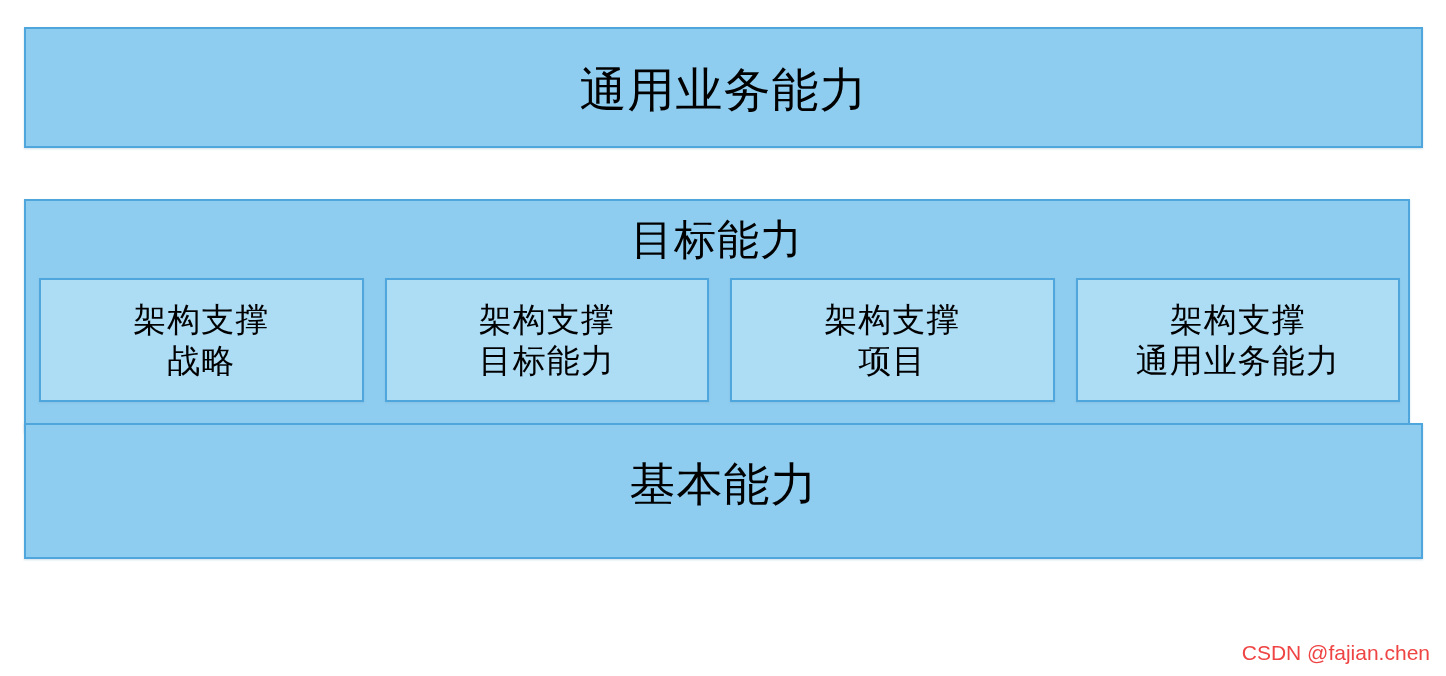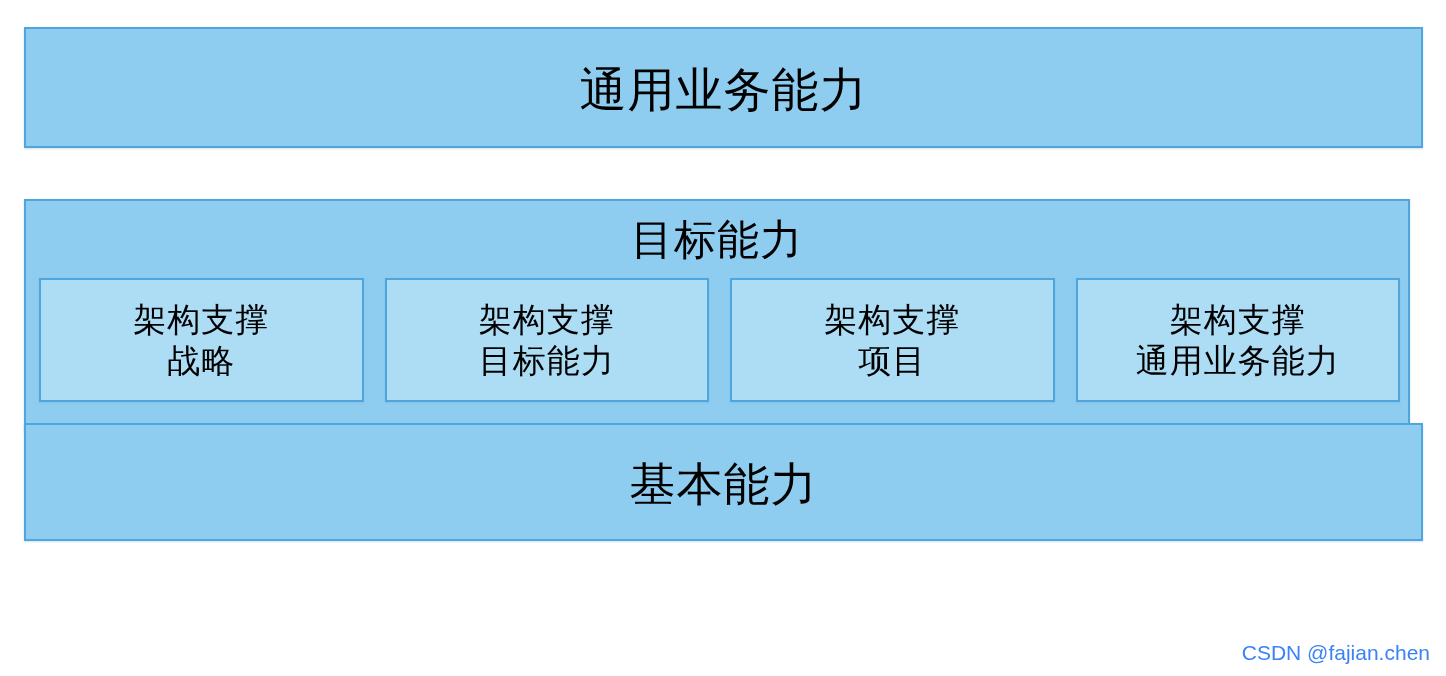--- a/index.html
+++ b/index.html
@@ -95,21 +95,21 @@
     text-align: center;
     white-space: nowrap;
     letter-spacing: 1px;
   }
 
   
   #band-bottom {
     left: 24px;
     top: 423px;
     width: 1399px;
-    height: 118px;
+    height: 136px;
   }
   #band-bottom .band-title {
     top: 32px;
     font-size: 46px;
     line-height: 54px;
   }
 
   
   #caption {
     position: absolute;
@@ -122,21 +122,21 @@
     font-size: 46px;
     line-height: 58px;
     white-space: pre;
   }
 
   
   #watermark {
     position: absolute;
     right: 16px;
     top: 640px;
-    color: #3b82f6;
+    color: #ef4444;
     font-size: 21px;
     line-height: 25px;
     white-space: nowrap;
     font-family: "Liberation Sans", "DejaVu Sans", sans-serif;
   }
 </style>
 </head>
 <body>
 
 <div id="canvas">

